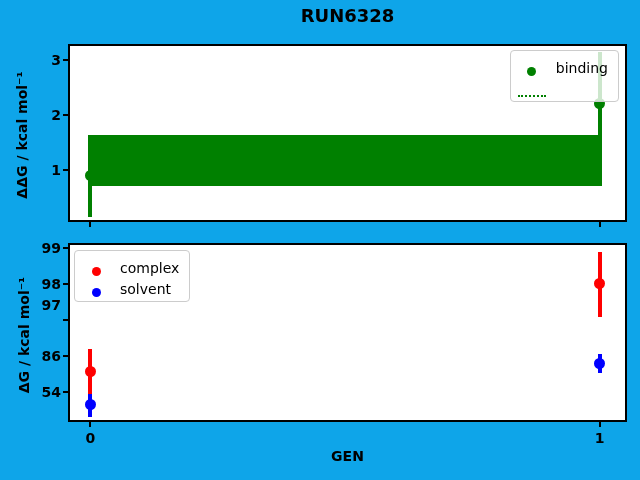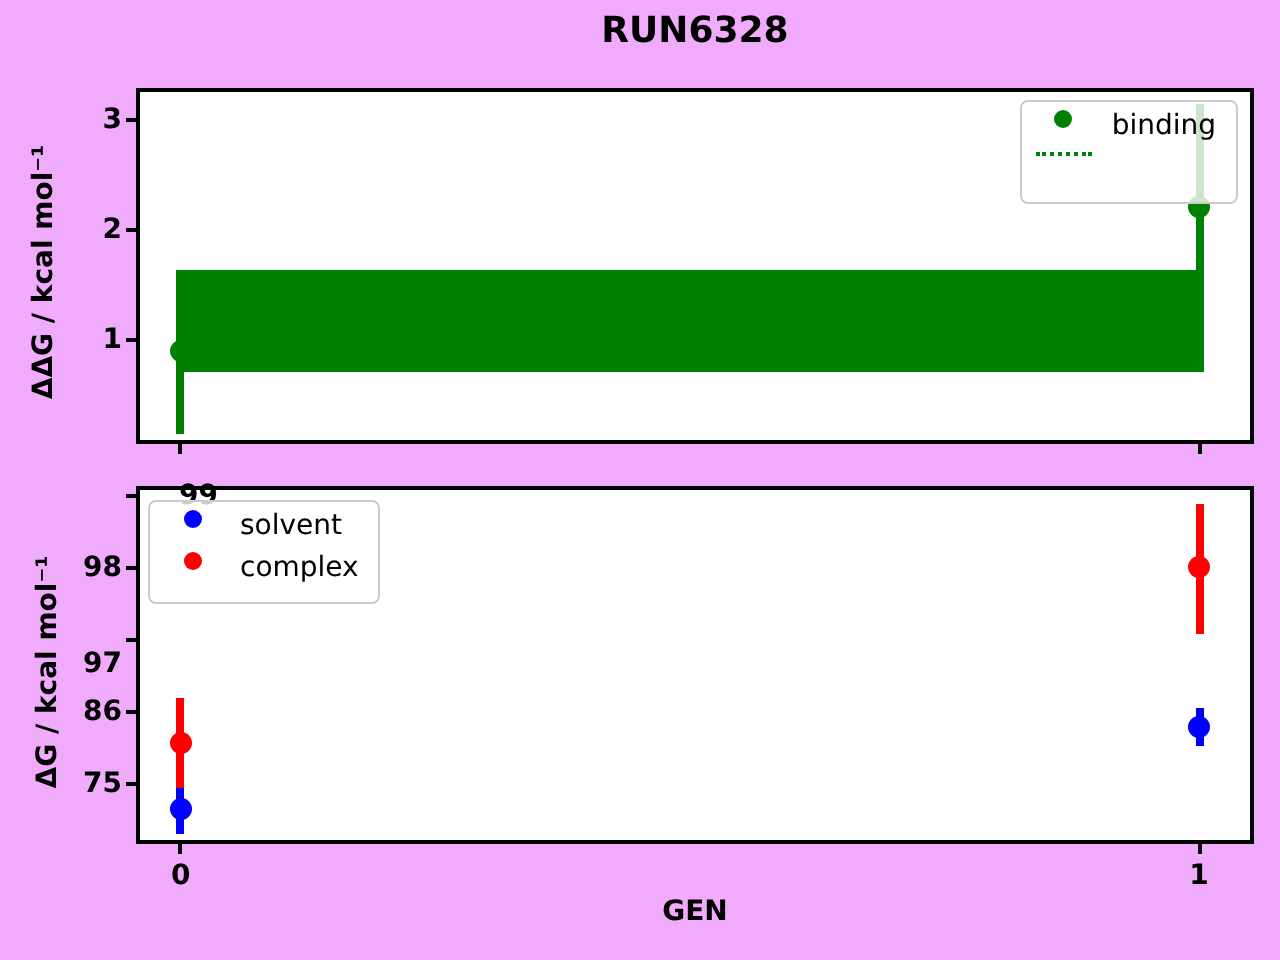--- a/index.html
+++ b/index.html
@@ -1,17 +1,17 @@
 <!DOCTYPE html>
 <html><head>
 <meta charset="utf-8">
 <style>
   html, body { margin:0; padding:0; background:#fff; }
   .figure {
-    position:relative; width:640px; height:480px; background:#f0abfc;
+    position:relative; width:640px; height:480px; background:#0ea5e9;
     font-family:"DejaVu Sans", sans-serif; color:#000; overflow:hidden;
   }
   .title {
     position:absolute; left:68px; top:5px; width:559px;
     text-align:center; font-size:18px; font-weight:bold;
   }
   .axes {
     position:absolute; border:2px solid #000; box-sizing:border-box; background:#fff;
   }
   .axes-top    { left:68px; top:44px;  width:559px; height:178px; }
@@ -39,21 +39,21 @@
   .xtick  { position:absolute; bottom:-7px; width:2px; height:5px; background:#000; }
   .xticklabel {
     position:absolute; bottom:-26px; transform:translateX(-50%);
     font-size:14px; font-weight:bold;
   }
   .legend {
     position:absolute; z-index:5; background:rgba(255,255,255,0.8);
     border:1px solid #cccccc; border-radius:4px; padding:4px 10px 4px 6px;
     font-size:14px;
   }
-  .lrow   { display:flex; align-items:flex-start; height:21px; }
+  .lrow   { display:flex; align-items:flex-end; height:21px; }
   .lswatch{ width:30px; display:flex; justify-content:center; align-items:center; margin-right:9px; flex:none; }
   .ldot   { width:9px; height:9px; border-radius:50%; display:inline-block; }
   .lline  { width:28px; height:0; border-top:2px dotted #008000; display:inline-block; }
   .ltext  { white-space:nowrap; }
 </style>
 </head>
 <body>
 
 <div class="figure">
   <div class="title">RUN6328</div>
@@ -98,43 +98,43 @@
   <div class="axes axes-bottom">
       <div class="ebar" style="left: 18.367px; top: 148.714px; height: 23.4053px; background: rgb(0, 0, 255);"></div>
       <div class="marker" style="left: 14.867px; top: 154.016px; background: rgb(0, 0, 255);"></div>
       <div class="ebar" style="left: 527.541px; top: 109.105px; height: 18.7243px; background: rgb(0, 0, 255);"></div>
       <div class="marker" style="left: 524.041px; top: 112.607px; background: rgb(0, 0, 255);"></div>
       <div class="ebar" style="left: 18.367px; top: 103.704px; height: 45.7305px; background: rgb(255, 0, 0);"></div>
       <div class="marker" style="left: 14.867px; top: 120.529px; background: rgb(255, 0, 0);"></div>
       <div class="ebar" style="left: 527.541px; top: 7.20165px; height: 64.8148px; background: rgb(255, 0, 0);"></div>
       <div class="marker" style="left: 524.041px; top: 33.3889px; background: rgb(255, 0, 0);"></div>
       <div class="ytick" style="top: 145.914px;"></div>
-      <div class="yticklabel" style="top: 146.914px;">75</div>
+      <div class="yticklabel" style="top: 146.914px;">54</div>
       <div class="ytick" style="top: 109.905px;"></div>
       <div class="yticklabel" style="top: 110.905px;">86</div>
       <div class="ytick" style="top: 73.8971px;"></div>
-      <div class="yticklabel" style="top: 87px;">97</div>
+      <div class="yticklabel" style="top: 60px;">97</div>
       <div class="ytick" style="top: 37.8889px;"></div>
       <div class="yticklabel" style="top: 38.8889px; text-align: right;">98</div>
       <div class="ytick" style="top: 1.88066px;"></div>
-      <div class="yticklabel" style="top: 2.88066px; margin-left: 48px;">99</div>
+      <div class="yticklabel" style="top: 2.88066px;">99</div>
       <div class="xtick" style="left: 19.367px;"></div>
       <div class="xticklabel" style="left: 20.367px;">0</div>
       <div class="xtick" style="left: 528.541px;"></div>
       <div class="xticklabel" style="left: 529.541px;">1</div>
       <div class="legend" style="left: 4px; top: 5px;">
         <div class="lrow">
           <div class="lswatch">
+            <div class="ldot" style="background: rgb(255, 0, 0);"></div>
+          </div>
+          <div class="ltext">complex</div>
+        </div>
+        <div class="lrow">
+          <div class="lswatch">
             <div class="ldot" style="background: rgb(0, 0, 255);"></div>
           </div>
           <div class="ltext">solvent</div>
-        </div>
-        <div class="lrow">
-          <div class="lswatch">
-            <div class="ldot" style="background: rgb(255, 0, 0);"></div>
-          </div>
-          <div class="ltext">complex</div>
         </div>
       </div>
     </div>
 
   <div class="xlabel">GEN</div>
 </div>
 
 </body></html>

